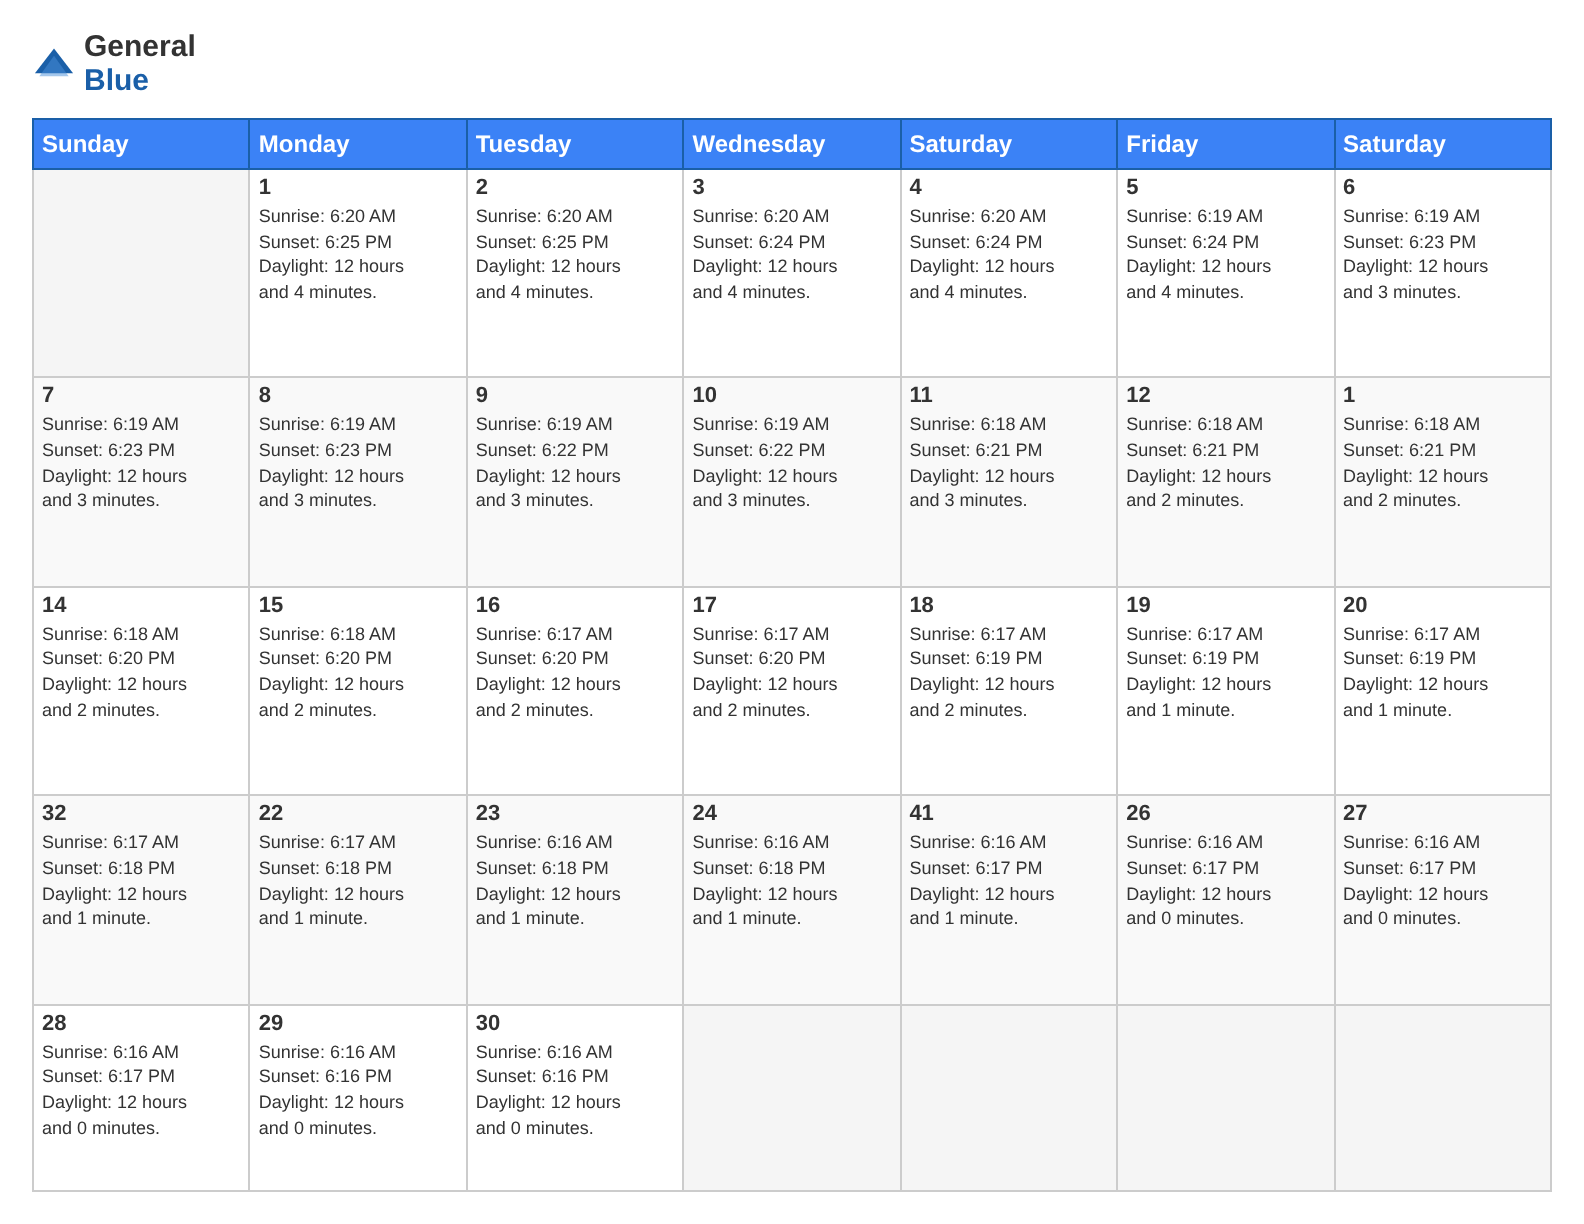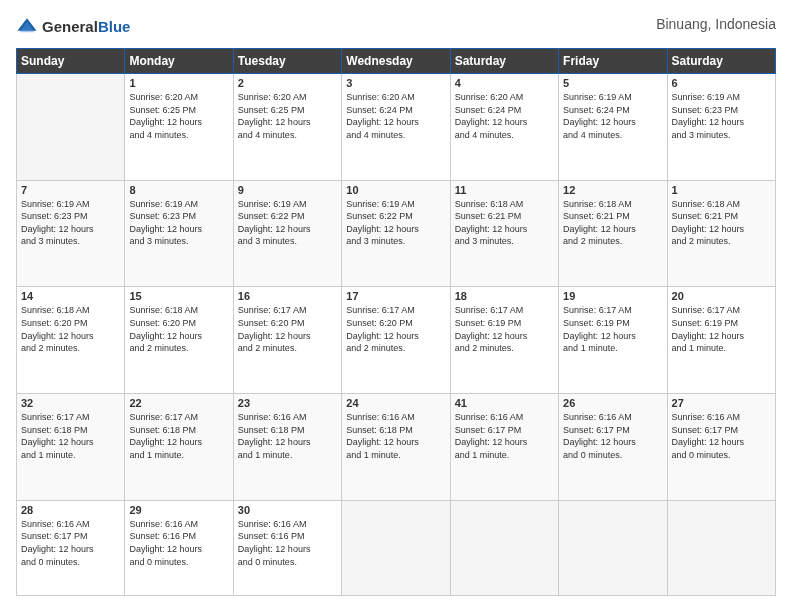--- a/index.html
+++ b/index.html
@@ -23,21 +23,21 @@
       align-items: flex-start;
       margin-bottom: 10px;
     }
     .logo {
       display: flex;
       align-items: center;
       gap: 4px;
     }
     .logo-text {
       display: flex;
-      flex-direction: row;
+      flex-direction: column;
       line-height: 1.1;
     }
     .logo-general {
       font-size: 15px;
       font-weight: bold;
       color: #333;
     }
     .logo-blue {
       font-size: 15px;
       font-weight: bold;
@@ -60,21 +60,21 @@
       color: #555;
     }
     .calendar {
       flex: 1;
       border: 1px solid #ccc;
       border-collapse: collapse;
       width: 100%;
       table-layout: fixed;
     }
     .calendar th {
-      background-color: #404040;
+      background-color: #3b82f6;
       color: #fff;
       font-size: 12px;
       font-weight: bold;
       padding: 5px 4px;
       text-align: left;
       border: 1px solid #1a5fa8;
       margin-left: 46px;
     }
     .calendar td {
       vertical-align: top;
@@ -119,21 +119,20 @@
       <svg class="logo-icon" viewBox="0 0 30 30">
         <polygon points="15,3 28,20 2,20" fill="#1a5fa8"></polygon>
         <polygon points="15,8 25,22 5,22" fill="#4a90d9" opacity="0.5"></polygon>
       </svg>
       <div class="logo-text">
         <span class="logo-general">General</span>
         <span class="logo-blue">Blue</span>
       </div>
     </div>
     <div class="title-area">
-      <div class="title-location">Binuang, Indonesia</div>
     </div>
   </div>
 
   <table class="calendar">
     <thead>
       <tr>
         <th>Sunday</th>
         <th>Monday</th>
         <th>Tuesday</th>
         <th>Wednesday</th>

